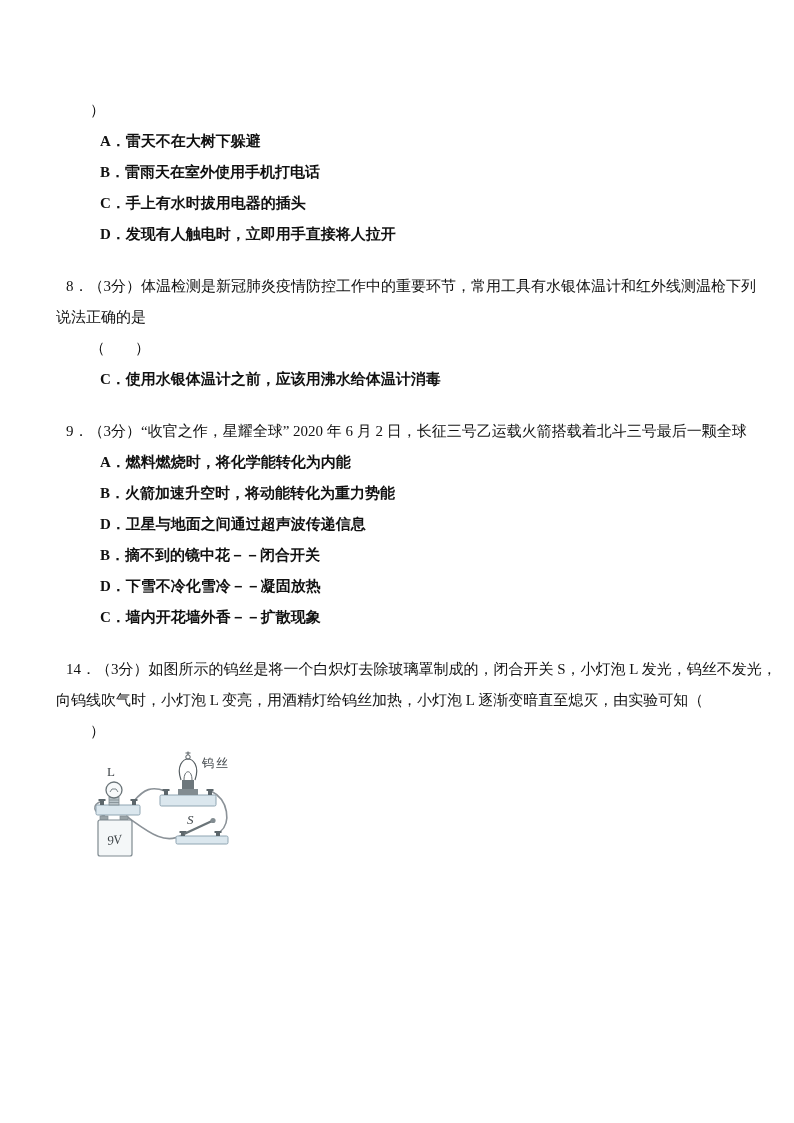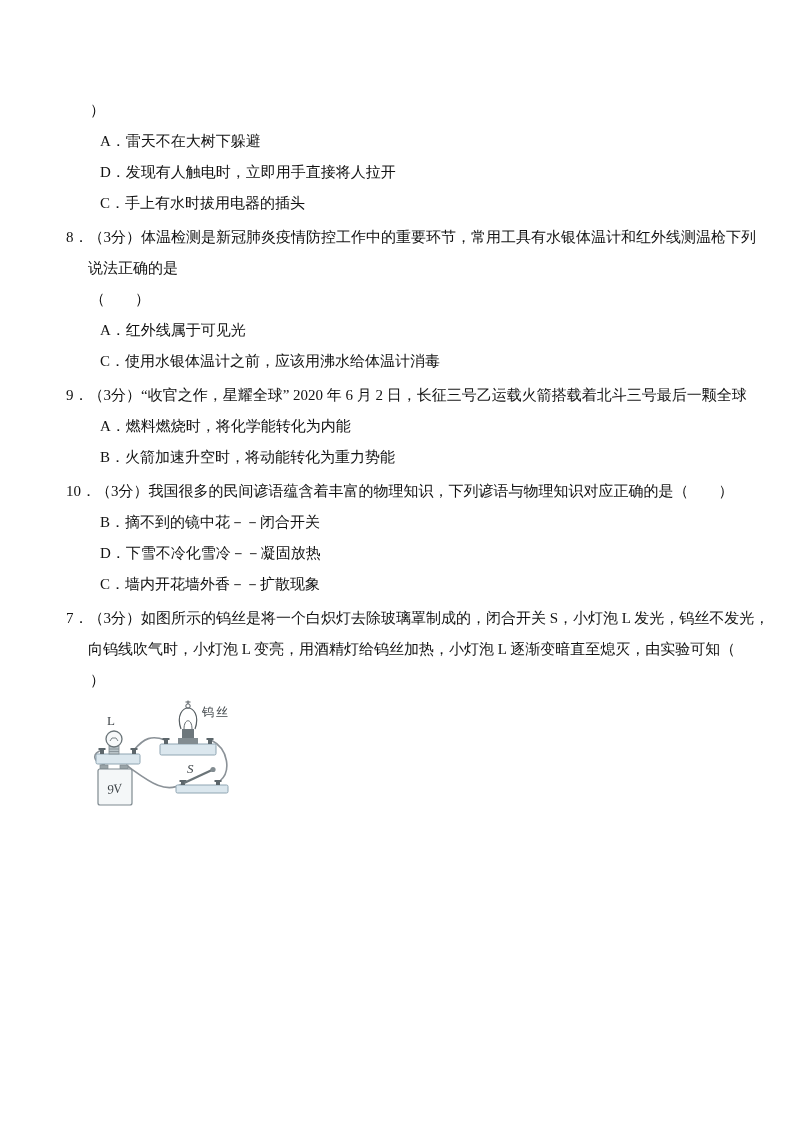--- a/index.html
+++ b/index.html
@@ -14,60 +14,60 @@
     box-sizing:border-box;
     padding-top:95px;
   }
   .line{
     height:31px;
     line-height:31px;
     white-space:pre;
     overflow:visible;
   }
   .l-num{padding-left:66px;}
-  .l-cont{padding-left:88px;}
+  .l-cont{padding-left:56px;}
   .l-paren{padding-left:90px;}
-  .l-opt{padding-left:100px;}
-  .qgap{margin-top:3px;}
+  .l-opt{padding-left:100px;font-weight:bold;}
+  .qgap{margin-top:21px;}
   .figure-wrap{
     margin-left:88px;
     margin-top:1px;
     width:176px;height:112px;
   }
   .fig-label{
     font-family:"Liberation Serif","DejaVu Serif",serif;
     fill:#3f4549;
   }
 </style>
 </head>
 <body>
 
 <div class="page">
 
   <div class="line l-paren">）</div>
   <div class="line l-opt">A．雷天不在大树下躲避</div>
+  <div class="line l-opt">B．雷雨天在室外使用手机打电话</div>
+  <div class="line l-opt">C．手上有水时拔用电器的插头</div>
   <div class="line l-opt">D．发现有人触电时，立即用手直接将人拉开</div>
-  <div class="line l-opt">C．手上有水时拔用电器的插头</div>
 
   <div class="line l-num qgap">8．（3分）体温检测是新冠肺炎疫情防控工作中的重要环节，常用工具有水银体温计和红外线测温枪下列</div>
   <div class="line l-cont">说法正确的是</div>
   <div class="line l-paren">（　　）</div>
-  <div class="line l-opt">A．红外线属于可见光</div>
   <div class="line l-opt">C．使用水银体温计之前，应该用沸水给体温计消毒</div>
 
   <div class="line l-num qgap">9．（3分）“收官之作，星耀全球” 2020 年 6 月 2 日，长征三号乙运载火箭搭载着北斗三号最后一颗全球</div>
   <div class="line l-opt">A．燃料燃烧时，将化学能转化为内能</div>
   <div class="line l-opt">B．火箭加速升空时，将动能转化为重力势能</div>
+  <div class="line l-opt">D．卫星与地面之间通过超声波传递信息</div>
 
-  <div class="line l-num qgap">10．（3分）我国很多的民间谚语蕴含着丰富的物理知识，下列谚语与物理知识对应正确的是（　　）</div>
   <div class="line l-opt">B．摘不到的镜中花－－闭合开关</div>
   <div class="line l-opt">D．下雪不冷化雪冷－－凝固放热</div>
   <div class="line l-opt">C．墙内开花墙外香－－扩散现象</div>
 
-  <div class="line l-num qgap">7．（3分）如图所示的钨丝是将一个白炽灯去除玻璃罩制成的，闭合开关 S，小灯泡 L 发光，钨丝不发光，</div>
+  <div class="line l-num qgap">14．（3分）如图所示的钨丝是将一个白炽灯去除玻璃罩制成的，闭合开关 S，小灯泡 L 发光，钨丝不发光，</div>
   <div class="line l-cont">向钨线吹气时，小灯泡 L 变亮，用酒精灯给钨丝加热，小灯泡 L 逐渐变暗直至熄灭，由实验可知（</div>
   <div class="line l-paren">）</div>
 
   <div class="figure-wrap">
     <svg width="176" height="112" viewBox="0 0 176 112" xmlns="http://www.w3.org/2000/svg">
 
       <g stroke="#8b9298" stroke-width="1.6" fill="none">
         <path d="M46,53 C56,41 64,38 77,43"></path>
         <path d="M14,53 C3,57 5,65 17,68"></path>
         <path d="M38,68 C58,82 76,98 94,87"></path>

